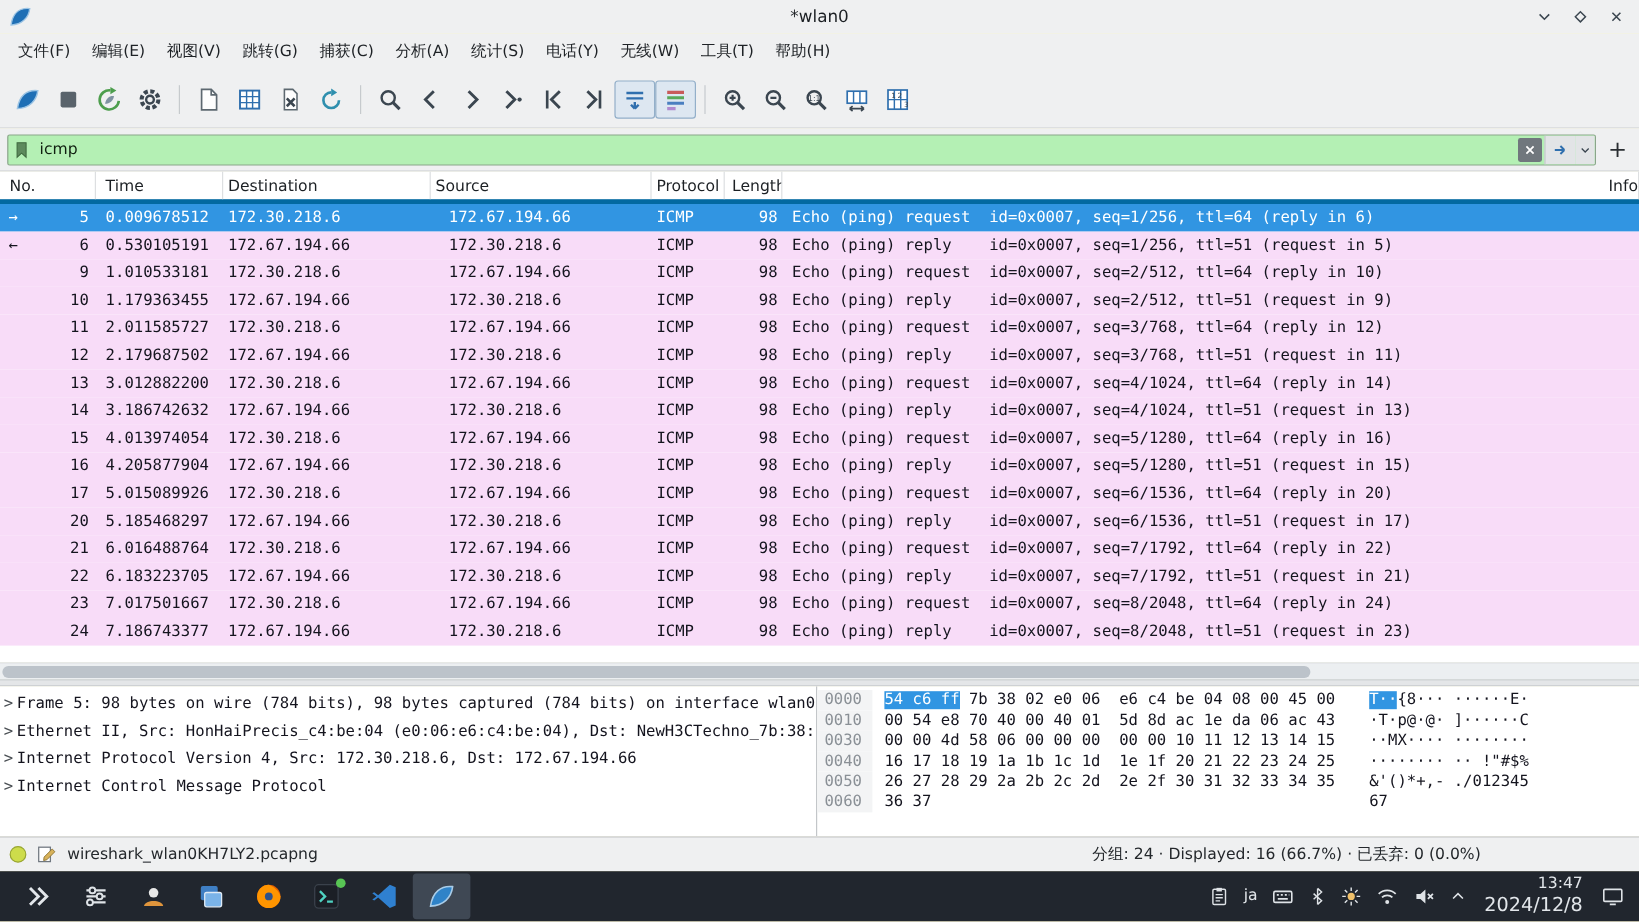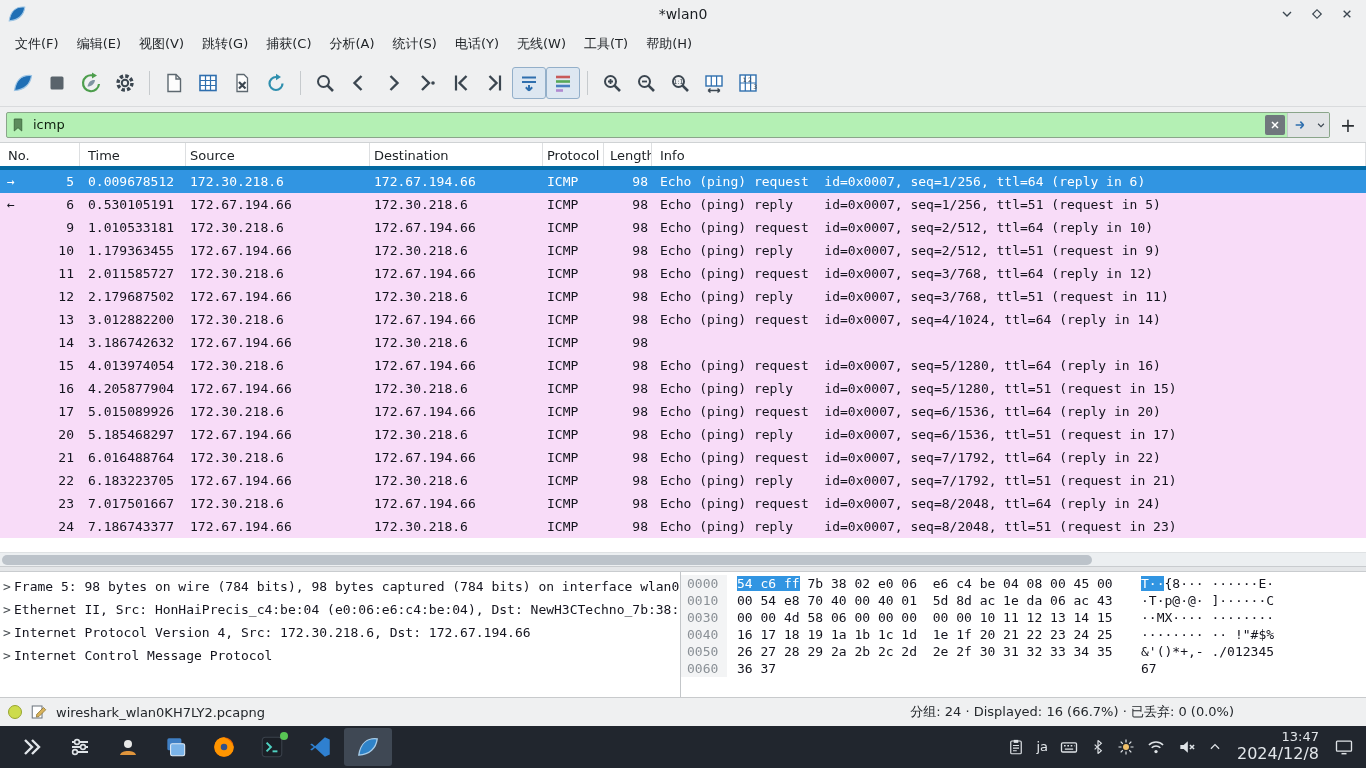--- a/index.html
+++ b/index.html
@@ -30,21 +30,21 @@
   .fbtn { width:22px; height:24px; flex:none; display:flex; align-items:center; justify-content:center; }
   .fbtn.clear { background:#70777d; border-radius:2px; margin-right:2px; width:20px; height:20px; }
   .fbtn.apply { background:#e2e4e6; border-left:1px solid #c4c8cb; width:26px; height:24px; }
   .fbtn.drop  { background:#e2e4e6; width:16px; height:24px; }
   .addbtn { width:24px; height:24px; display:flex; align-items:center; justify-content:center; font-size:19px; color:#2a2e32; }
 
   
   .pheader { height:27px; display:flex; background:#ffffff; border-bottom:4px solid #0369a1; font-size:13px; color:#1c2024; flex:none; }
   .hcell { line-height:26px; border-right:1px solid #dddfe1; overflow:hidden; white-space:nowrap; }
   .h-no{width:80px; padding-left:8px;} .h-time{width:106px; padding-left:8px;} .h-src{width:184px; padding-left:4px;}
-  .h-dst{width:173px; padding-left:4px;} .h-proto{width:61px; padding-left:4px;} .h-len{width:48px; padding-left:6px;} .h-info{flex:1; padding-left:8px;}
+  .h-dst{width:173px; padding-left:4px;} .h-proto{width:61px; padding-left:4px;} .h-len{width:48px; padding-left:6px;} .h-info{flex:1; padding-left:8px;text-align:right;}
 
   .plist { flex:none; height:382px; background:#ffffff; overflow:hidden; font-family:"DejaVu Sans Mono","Liberation Mono",monospace; font-size:13px; }
   .prow { height:23px; display:flex; background:#f8dcf8; color:#14141e; }
   .prow.selected { background:#3195e2; color:#ffffff; }
   .c { line-height:23px; white-space:pre; overflow:hidden; flex:none; }
   .c.marker{width:22px; text-align:center;} .c.no{width:58px; text-align:right; padding-right:6px;}
   .c.time{width:106px; padding-left:8px;} .c.src{width:184px; padding-left:4px;} .c.dst{width:173px; padding-left:4px;}
   .c.proto{width:61px; padding-left:4px;} .c.len{width:48px; text-align:right; padding-right:4px;} .c.info{flex:1; padding-left:8px;}
 
   .hscroll { height:14px; background:#eceff1; position:relative; flex:none; border-top:1px solid #dfe2e4; }
@@ -297,22 +297,22 @@
             <path d="M5 9 L12 16 L19 9" fill="none" stroke="#3b4650" stroke-width="2.6"></path>
           </svg>
         </span>
     </div>
     <div class="addbtn">+</div>
   </div>
 
   <div class="pheader">
     <span class="hcell h-no">No.</span>
     <span class="hcell h-time">Time</span>
+    <span class="hcell h-dst">Destination</span>
     <span class="hcell h-src">Source</span>
-    <span class="hcell h-dst">Destination</span>
     <span class="hcell h-proto">Protocol</span>
     <span class="hcell h-len">Length</span>
     <span class="hcell h-info">Info</span>
   </div>
 
   <div class="plist">
 
       <div class="prow selected">
         <span class="c marker">→</span>
         <span class="c no">5</span>
@@ -391,20 +391,21 @@
       </div>
 
       <div class="prow">
         <span class="c marker"></span>
         <span class="c no">14</span>
         <span class="c time">3.186742632</span>
         <span class="c src">172.67.194.66</span>
         <span class="c dst">172.30.218.6</span>
         <span class="c proto">ICMP</span>
         <span class="c len">98</span>
+        <span class="c info">Echo (ping) reply    id=0x0007, seq=4/1024, ttl=51 (request in 13)</span>
       </div>
 
       <div class="prow">
         <span class="c marker"></span>
         <span class="c no">15</span>
         <span class="c time">4.013974054</span>
         <span class="c src">172.30.218.6</span>
         <span class="c dst">172.67.194.66</span>
         <span class="c proto">ICMP</span>
         <span class="c len">98</span>

